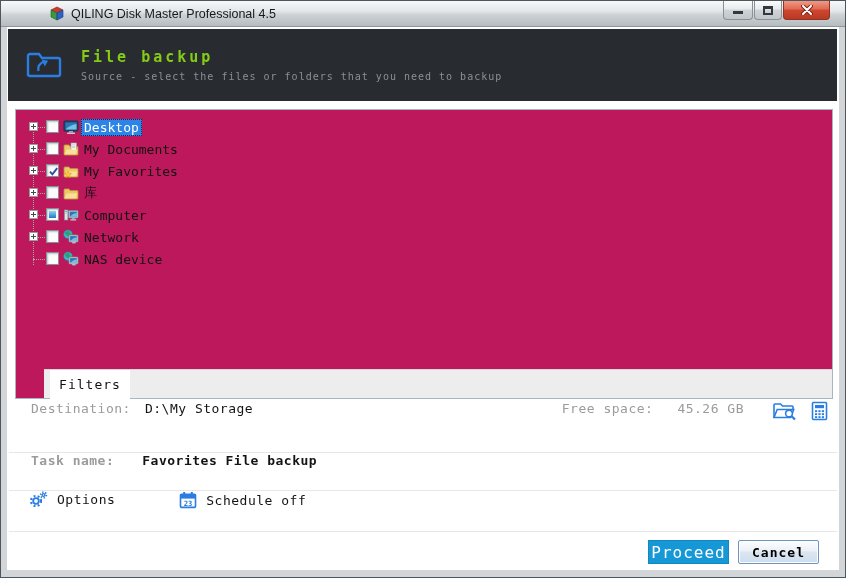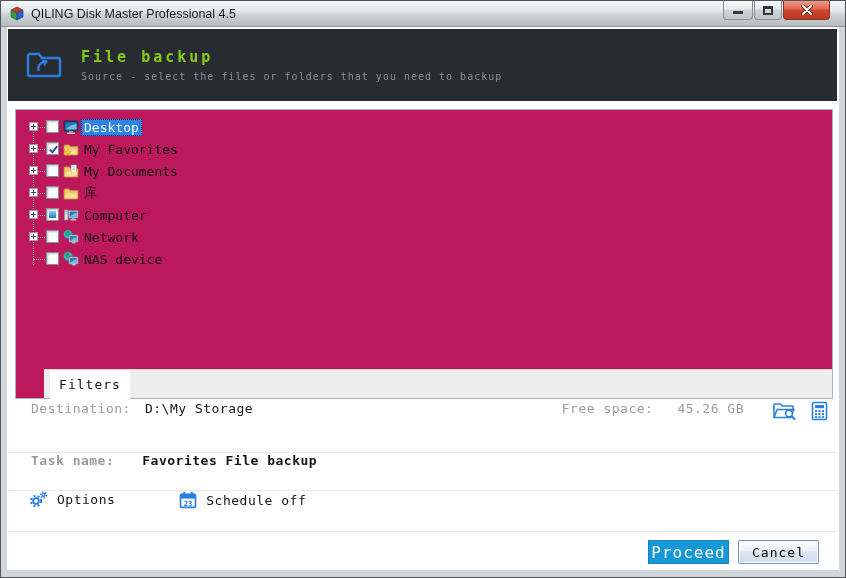--- a/index.html
+++ b/index.html
@@ -14,20 +14,21 @@
     border-left: 6px solid #d3d6d8; border-right: 6px solid #d3d6d8; border-bottom: 7px solid #d3d6d8;
     pointer-events: none; z-index: 40;
   }
   
   .titlebar {
     position: absolute; left: 0; top: 0; right: 0; height: 26px;
     background: linear-gradient(#f6f8f9, #e4e7e9 40%, #cdd2d5 55%, #b7bcc0);
     border-bottom: 1px solid #8f969b;
     display: flex; align-items: center; z-index: 30;
     font-family: "Liberation Sans", sans-serif;
+    padding-left: 40px;
   }
   .app-icon { margin: 0 6px 0 8px; display: flex; }
   .win-title { font-size: 12.5px; color: #17191b; }
   .win-controls { position: absolute; top: 0; right: 15px; display: flex; }
   .wbtn {
     height: 19px; border: 1px solid #8a9196; border-top: none; margin-left: 1px;
     border-radius: 0 0 4px 4px; display: flex; align-items: center; justify-content: center;
     background: linear-gradient(#fbfcfc, #e6eaec 45%, #ced4d8 50%, #c0c6ca);
     cursor: default;
   }
@@ -103,21 +104,21 @@
     background: #1798d6; border: 1px solid #1287c2; color: #fff;
     font-family: "DejaVu Sans Mono", monospace; font-size: 16px; letter-spacing: 1px;
     display: flex; align-items: center; justify-content: center; cursor: pointer;
   }
   .btn-cancel {
     position: absolute; left: 737px; top: 539px; width: 81px; height: 24px; z-index: 10;
     background: linear-gradient(#fdfdfd, #ebf1f8 45%, #dbe6f1 50%, #cfdded);
     border: 1px solid #6e96bd; border-radius: 2px; color: #000;
     box-shadow: inset 0 0 0 1px #fbfdfe;
     font-family: "DejaVu Sans Mono", monospace; font-size: 13px; letter-spacing: 1px;
-    display: flex; align-items: center; justify-content: center; cursor: pointer;
+    display: flex; align-items: center; justify-content: center; cursor: pointer; font-weight: bold;
   }
 </style>
 </head>
 <body>
 
 <div class="window">
 
   <div class="titlebar">
     <span class="app-icon">
       <svg width="16" height="16" viewBox="0 0 16 16">
@@ -181,49 +182,49 @@
         </div>
         <div class="trow">
           <span class="hstub"></span>
           <span class="expander">
             <svg width="9" height="9" viewBox="0 0 9 9">
               <rect x="0.5" y="0.5" width="8" height="8" fill="#fff" stroke="#9b9b9b"></rect>
               <line x1="2" y1="4.5" x2="7" y2="4.5" stroke="#4a4a4a"></line>
               <line x1="4.5" y1="2" x2="4.5" y2="7" stroke="#4a4a4a"></line>
             </svg>
           </span>
-          <span class="checkbox">
-            <svg width="13" height="13" viewBox="0 0 13 13">
-              <path d="M3,6.6 l2.4,2.7 L10.2,3.2" fill="none" stroke="#2b4f9e" stroke-width="1.9"></path>
-            </svg>
-          </span>
-          <span class="t-icon"><svg width="16" height="16" viewBox="0 0 16 16">
-              <path d="M1,13.2 V4.8 q0,-0.9 0.9,-0.9 h4 l1.3,1.7 h6.9 q0.9,0 0.9,0.9 v6.7 q0,0.9 -0.9,0.9 H1.9 q-0.9,0 -0.9,-0.9 z" fill="#eec766" stroke="#b8913a" stroke-width="0.8"></path>
-              <path d="M1.5,13.3 L3.5,8.4 h11 l-1.5,4.9 z" fill="#f9df9b"></path>
-              <path d="M5,8.2 l1.1,2 2.3,0.3 -1.7,1.6 0.4,2.3 -2.1,-1.1 -2.1,1.1 0.4,-2.3 -1.7,-1.6 2.3,-0.3 z" fill="#ffc83d" stroke="#d69a1e" stroke-width="0.6"></path>
-            </svg></span>
-          <span class="t-label">My Favorites</span>
-        </div>
-        <div class="trow">
-          <span class="hstub"></span>
-          <span class="expander">
-            <svg width="9" height="9" viewBox="0 0 9 9">
-              <rect x="0.5" y="0.5" width="8" height="8" fill="#fff" stroke="#9b9b9b"></rect>
-              <line x1="2" y1="4.5" x2="7" y2="4.5" stroke="#4a4a4a"></line>
-              <line x1="4.5" y1="2" x2="4.5" y2="7" stroke="#4a4a4a"></line>
-            </svg>
-          </span>
           <span class="checkbox"></span>
           <span class="t-icon"><svg width="16" height="16" viewBox="0 0 16 16">
               <path d="M1,13.2 V4.8 q0,-0.9 0.9,-0.9 h4 l1.3,1.7 h6.9 q0.9,0 0.9,0.9 v6.7 q0,0.9 -0.9,0.9 H1.9 q-0.9,0 -0.9,-0.9 z" fill="#eec766" stroke="#b8913a" stroke-width="0.8"></path>
               <rect x="8" y="2" width="5.5" height="7.5" fill="#fbfbf4" stroke="#9aa0a6" stroke-width="0.7"></rect>
               <path d="M9,3.8 h3.5 M9,5.2 h3.5 M9,6.6 h3.5" stroke="#b6bcc2" stroke-width="0.7"></path>
               <path d="M1.5,13.3 L3.5,8.4 h11 l-1.5,4.9 z" fill="#f9df9b"></path>
             </svg></span>
           <span class="t-label">My Documents</span>
+        </div>
+        <div class="trow">
+          <span class="hstub"></span>
+          <span class="expander">
+            <svg width="9" height="9" viewBox="0 0 9 9">
+              <rect x="0.5" y="0.5" width="8" height="8" fill="#fff" stroke="#9b9b9b"></rect>
+              <line x1="2" y1="4.5" x2="7" y2="4.5" stroke="#4a4a4a"></line>
+              <line x1="4.5" y1="2" x2="4.5" y2="7" stroke="#4a4a4a"></line>
+            </svg>
+          </span>
+          <span class="checkbox">
+            <svg width="13" height="13" viewBox="0 0 13 13">
+              <path d="M3,6.6 l2.4,2.7 L10.2,3.2" fill="none" stroke="#2b4f9e" stroke-width="1.9"></path>
+            </svg>
+          </span>
+          <span class="t-icon"><svg width="16" height="16" viewBox="0 0 16 16">
+              <path d="M1,13.2 V4.8 q0,-0.9 0.9,-0.9 h4 l1.3,1.7 h6.9 q0.9,0 0.9,0.9 v6.7 q0,0.9 -0.9,0.9 H1.9 q-0.9,0 -0.9,-0.9 z" fill="#eec766" stroke="#b8913a" stroke-width="0.8"></path>
+              <path d="M1.5,13.3 L3.5,8.4 h11 l-1.5,4.9 z" fill="#f9df9b"></path>
+              <path d="M5,8.2 l1.1,2 2.3,0.3 -1.7,1.6 0.4,2.3 -2.1,-1.1 -2.1,1.1 0.4,-2.3 -1.7,-1.6 2.3,-0.3 z" fill="#ffc83d" stroke="#d69a1e" stroke-width="0.6"></path>
+            </svg></span>
+          <span class="t-label">My Favorites</span>
         </div>
         <div class="trow">
           <span class="hstub"></span>
           <span class="expander">
             <svg width="9" height="9" viewBox="0 0 9 9">
               <rect x="0.5" y="0.5" width="8" height="8" fill="#fff" stroke="#9b9b9b"></rect>
               <line x1="2" y1="4.5" x2="7" y2="4.5" stroke="#4a4a4a"></line>
               <line x1="4.5" y1="2" x2="4.5" y2="7" stroke="#4a4a4a"></line>
             </svg>
           </span>

